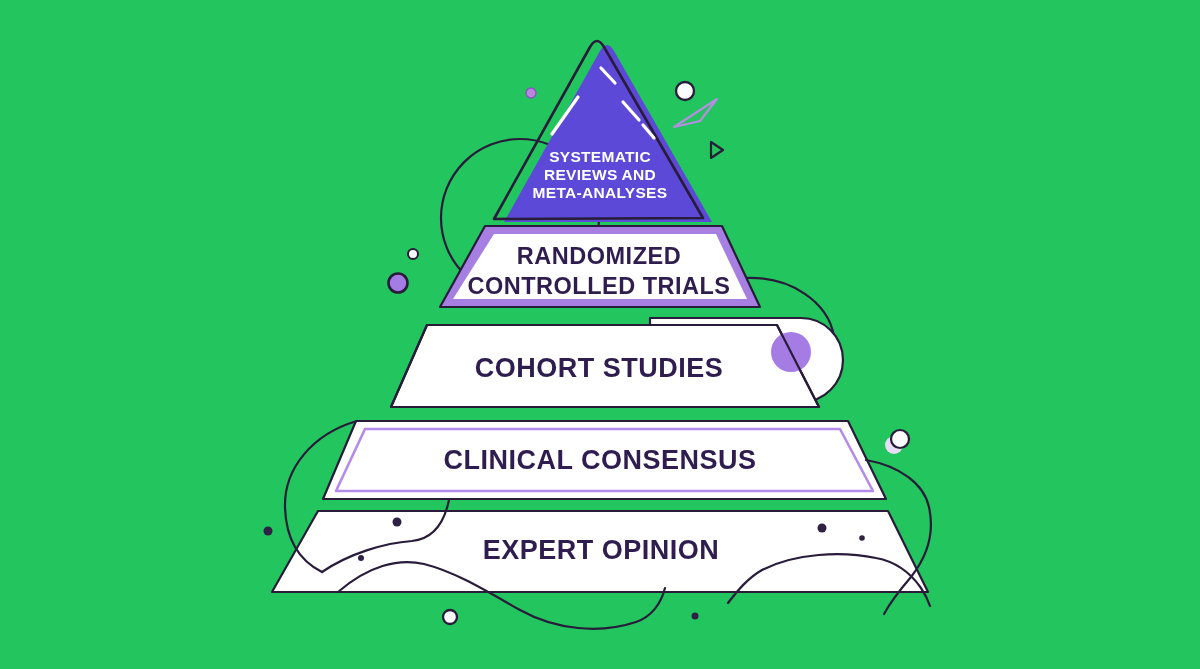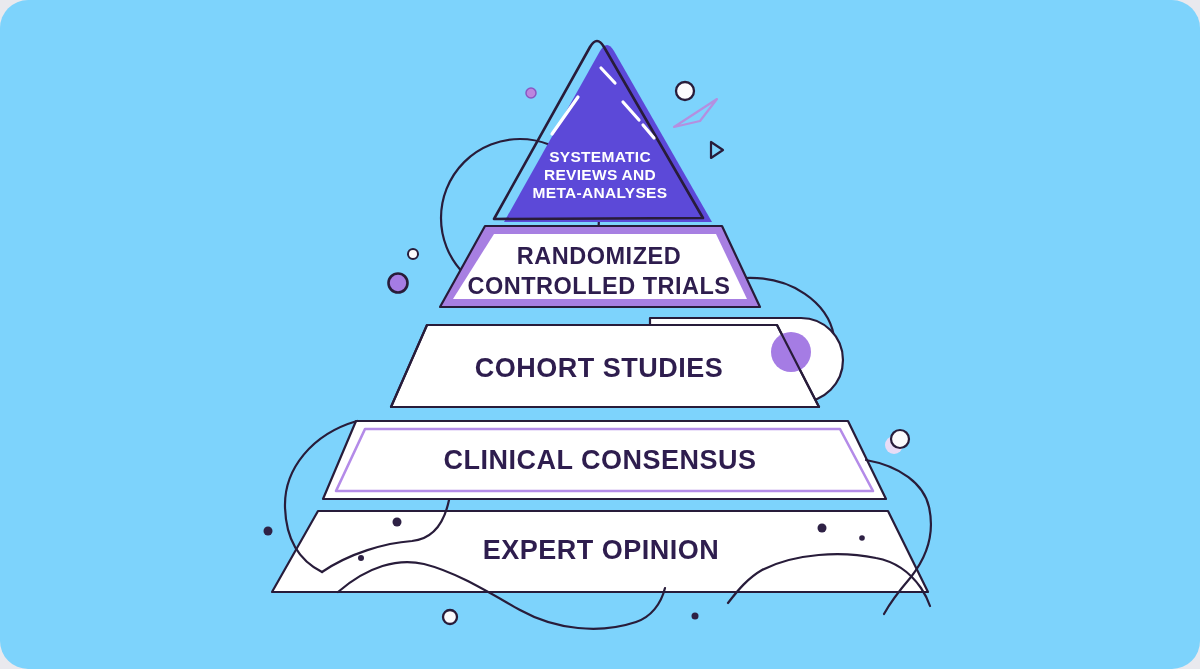--- a/index.html
+++ b/index.html
@@ -1,20 +1,19 @@
 <!DOCTYPE html>
 <html><head>
 <meta charset="utf-8">
 <style>
   html,body{margin:0;padding:0;background:#e9e9ee;}
   .stage{
     width:1200px;height:669px;position:relative;overflow:hidden;
-    background:#7dd3fc;
+    background:#22c55e;
     font-family:"Liberation Sans", sans-serif;
-    border-radius:28px;
   }
   svg{display:block}
   .ln-dark{stroke:#281C3A;stroke-width:2.2;fill:none;stroke-linejoin:round;stroke-linecap:round;}
   .ln-dark-thick{stroke:#281C3A;stroke-width:2.6;fill:none;stroke-linejoin:round;stroke-linecap:round;}
   .shape-white{fill:#FFFFFF;stroke:#281C3A;stroke-width:2.2;stroke-linejoin:round;}
   .accent-white{stroke:#FFFFFF;stroke-width:3.2;stroke-linecap:round;fill:none;}
   .dot{fill:#2E2145;}
   .tier-text{
     fill:#2E1D4E;font-weight:bold;letter-spacing:0.5px;
     font-family:"Liberation Sans", sans-serif;

